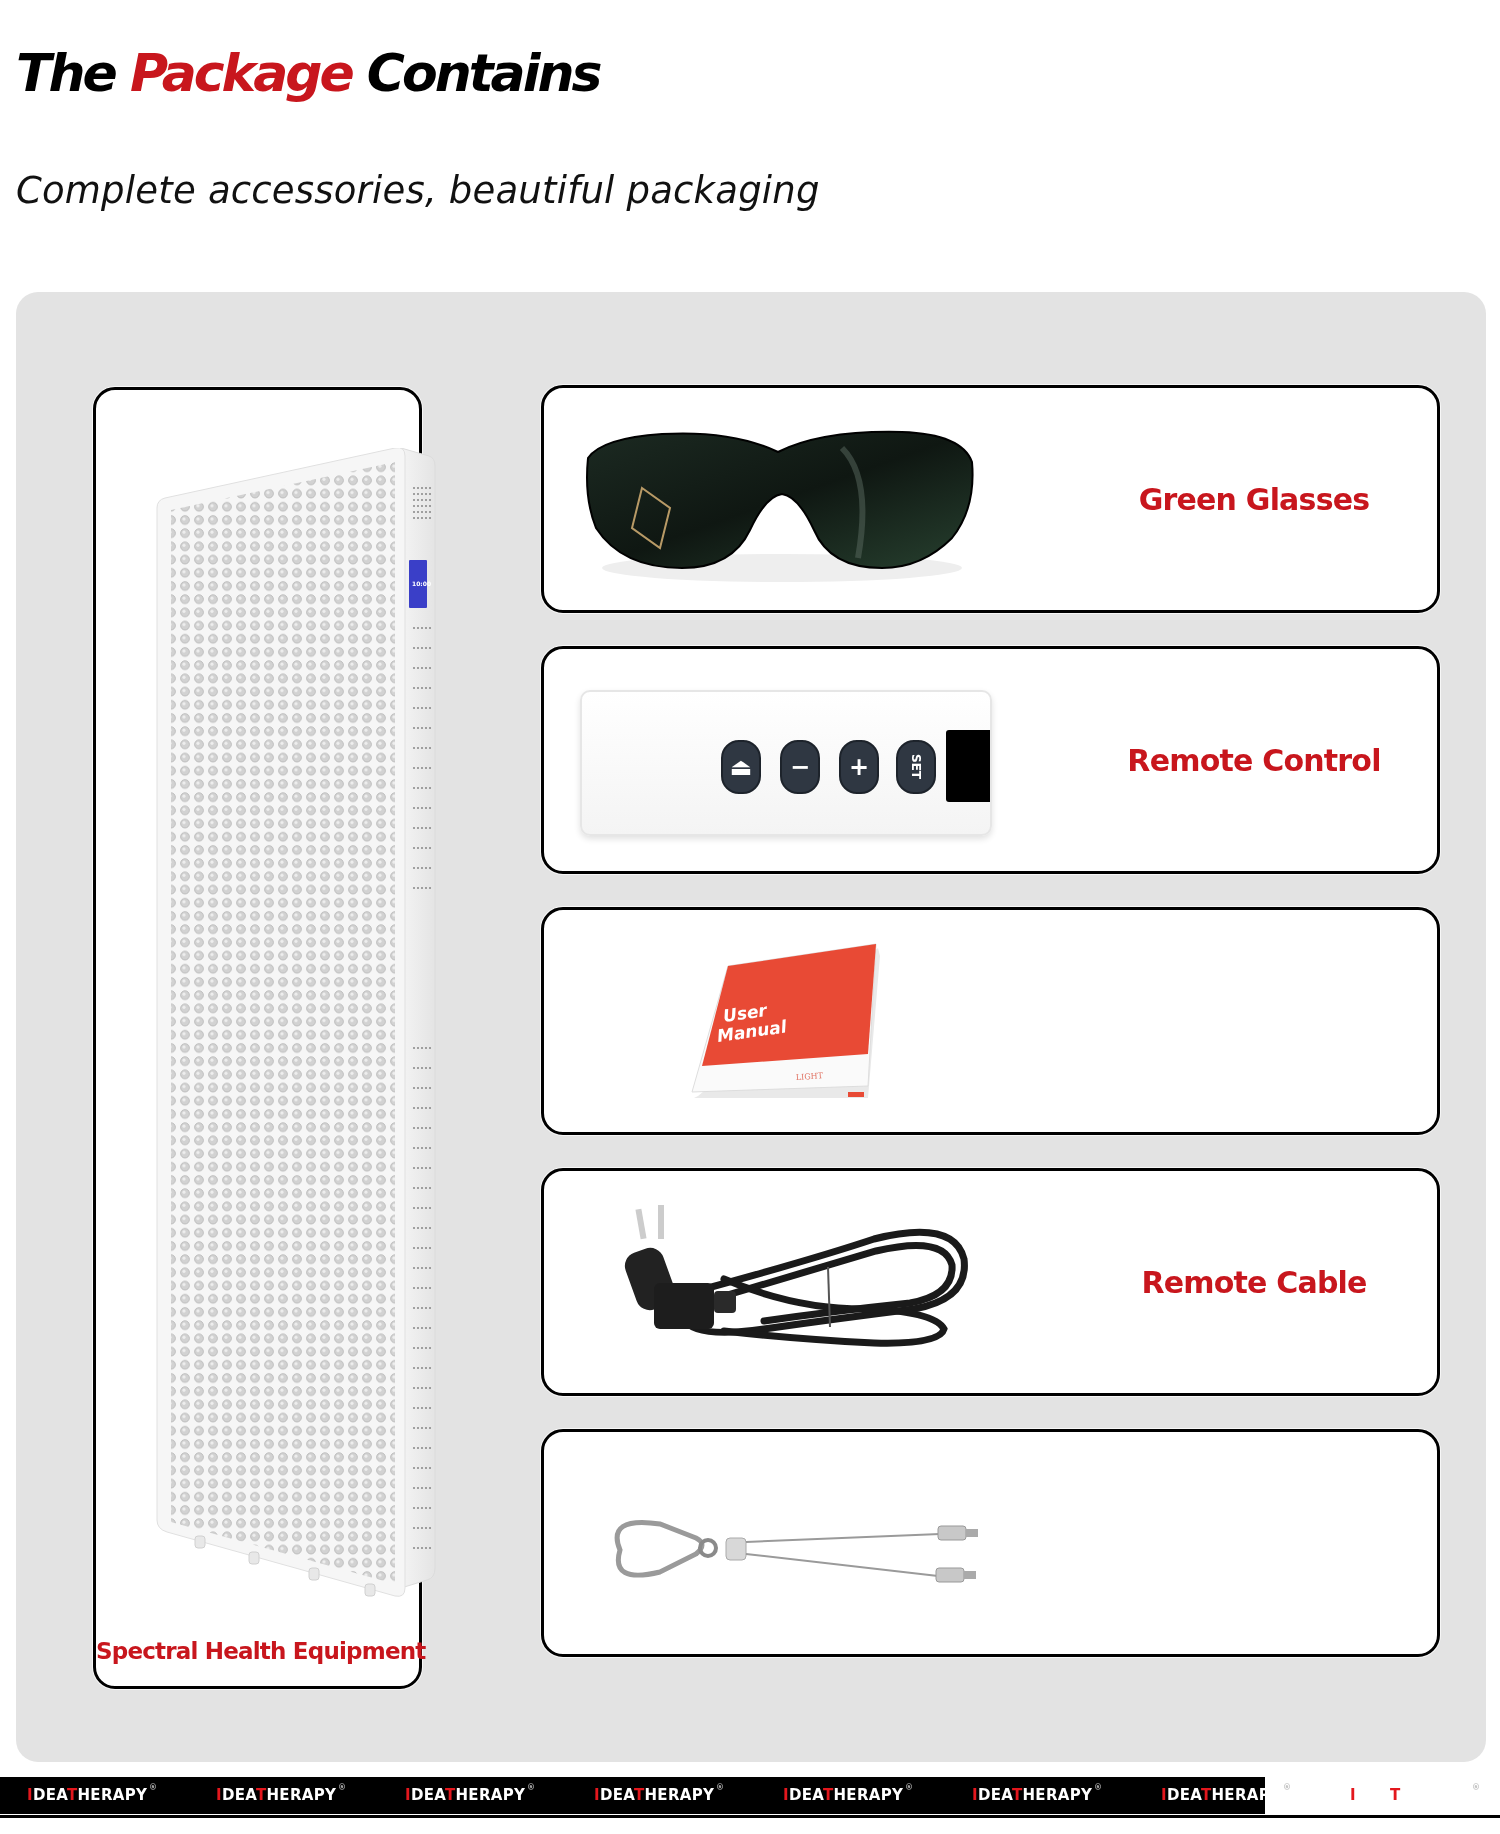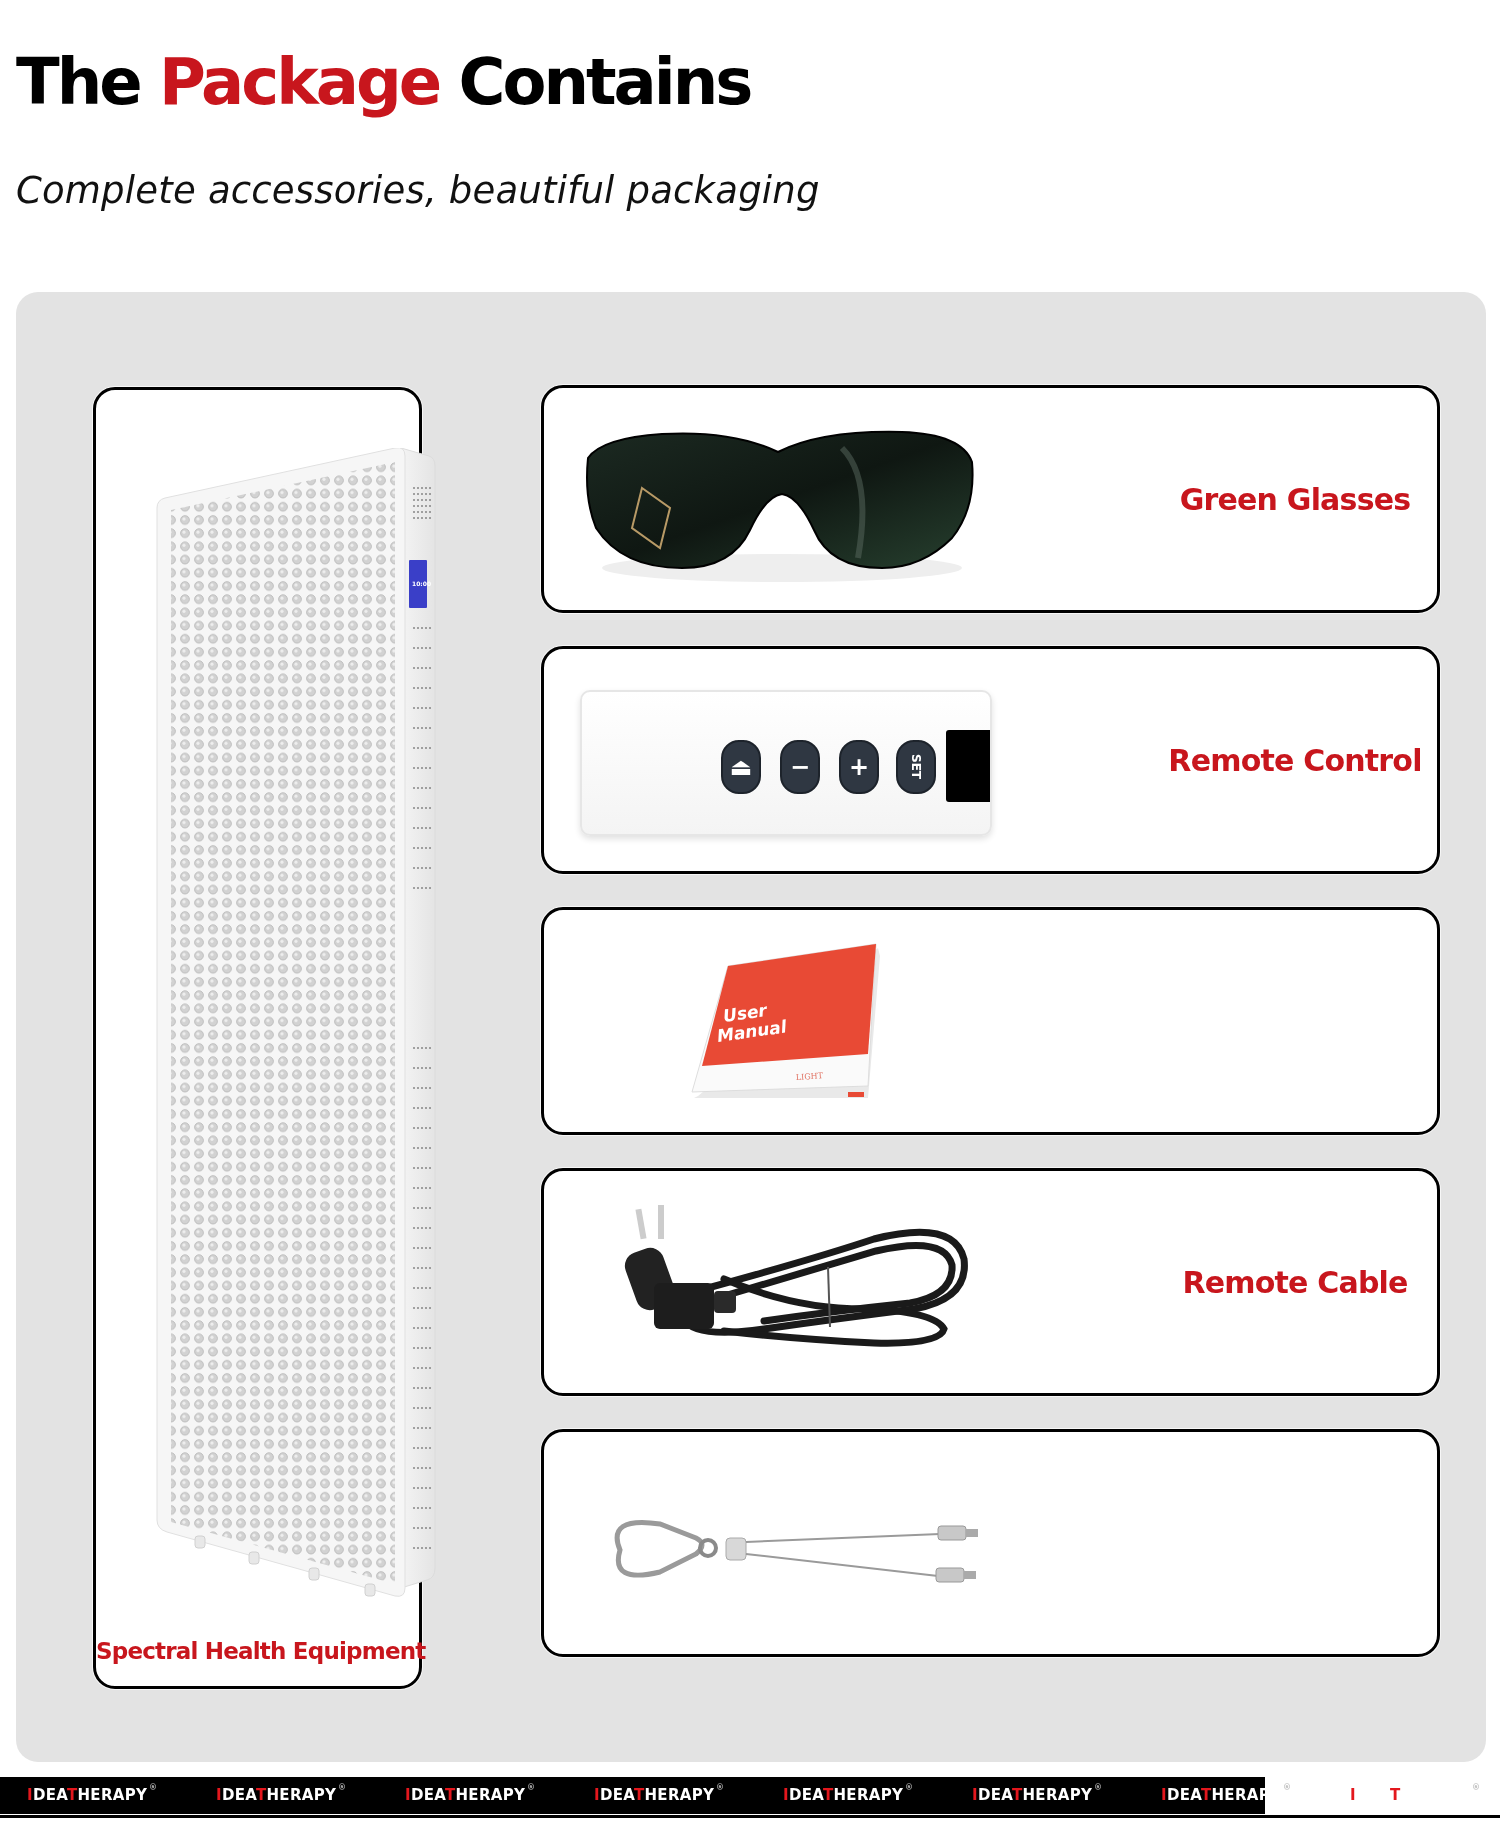--- a/index.html
+++ b/index.html
@@ -1,22 +1,22 @@
 <!DOCTYPE html>
 <html><head>
   <meta charset="utf-8">
   <style>
     * { box-sizing: border-box; margin: 0; padding: 0; }
     html, body { width: 1500px; height: 1834px; background: #ffffff; overflow: hidden; }
     body { position: relative; font-family: "Liberation Sans", sans-serif; }
 
     .title {
-      position: absolute; left: 16px; top: 42px;
-      font-family: "DejaVu Sans", sans-serif; font-weight: bold; 
-      font-size: 64px; letter-spacing: -3px; line-height: 80px; color: #000; white-space: nowrap;
+      position: absolute; left: 16px; top: 33px;
+      font-family: "DejaVu Sans", sans-serif; font-weight: bold; font-style: italic;
+      font-size: 52px; letter-spacing: -3px; line-height: 80px; color: #000; white-space: nowrap;
     }
     .title .accent { color: #c8161d; }
     .subtitle {
       position: absolute; left: 16px; top: 168px;
       font-family: "DejaVu Sans", sans-serif; font-style: italic; font-weight: normal;
       font-size: 37px; letter-spacing: 0.2px; line-height: 46px; color: #111; white-space: nowrap;
     }
 
     .panel {
       position: absolute; left: 16px; top: 292px; width: 1470px; height: 1470px;
@@ -29,21 +29,21 @@
     }
     .left-card { left: 93px; top: 387px; width: 329px; height: 1302px; }
     .item-card { left: 541px; width: 899px; height: 228px; }
 
     .card-label {
       position: absolute; font-family: "DejaVu Sans", sans-serif; font-weight: bold;
       color: #c8161d; white-space: nowrap; letter-spacing: -0.8px;
     }
     .item-card .card-label {
       left: 560px; width: 300px; text-align: center; top: 0; bottom: 0;
-      display: flex; align-items: center; justify-content: center; font-size: 30px; margin-left: 41px;
+      display: flex; align-items: center; justify-content: center; font-size: 30px;
     }
     .left-card .card-label {
       left: 0; right: 0; bottom: 22px; text-align: center; font-size: 23px;
     }
 
     
     .device { position: absolute; left: 55px; top: 58px; width: 290px; height: 1160px; }
     .device svg { width: 100%; height: 100%; display: block; }
 
     .thumb { position: absolute; }

